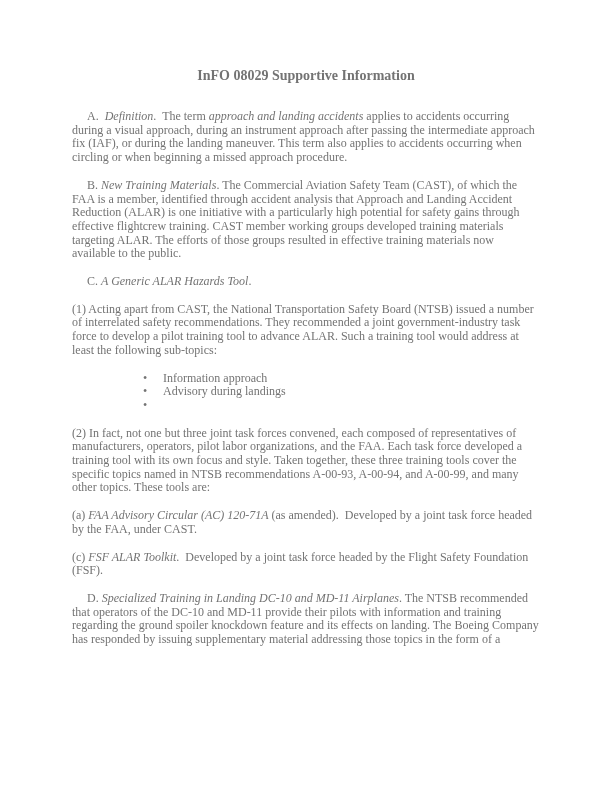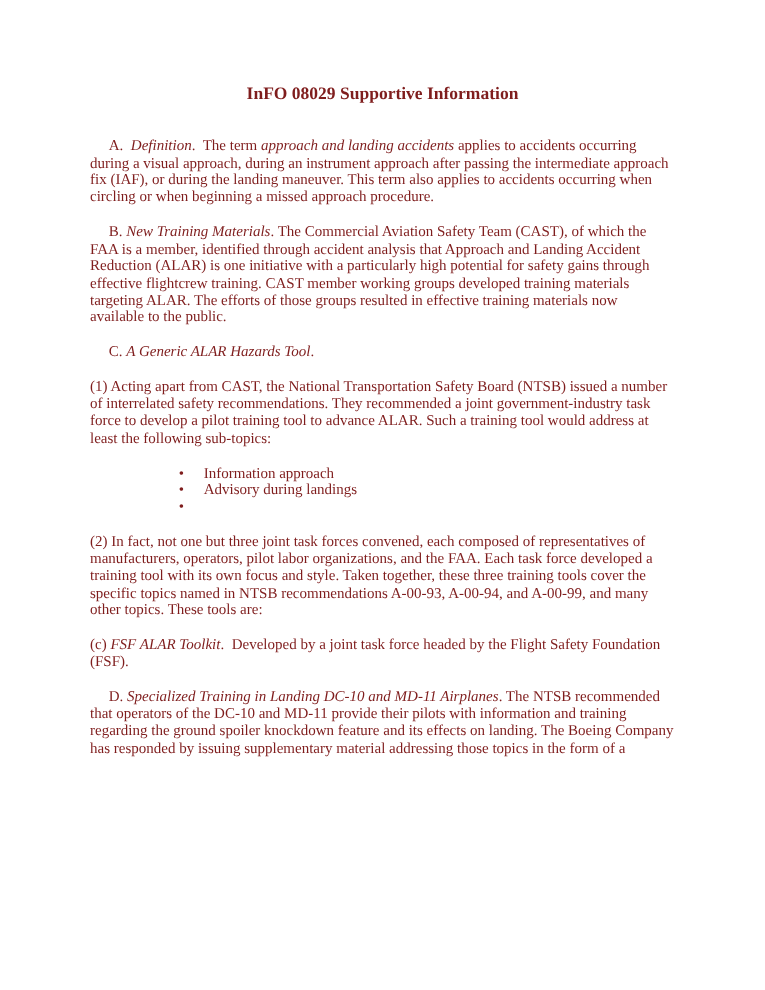--- a/index.html
+++ b/index.html
@@ -11,21 +11,21 @@
     position: relative;
     width: 612px;
     height: 792px;
     margin: 0 auto;
     background: #ffffff;
     box-sizing: border-box;
     padding: 68px 72px 0 72px;
     font-family: "Liberation Serif", "DejaVu Serif", serif;
     font-size: 12px;
     line-height: 13.7px;
-    color: #7f1d1d;
+    color: #737373;
     overflow: hidden;
   }
   .doc-title {
     font-size: 14px;
     line-height: 16px;
     font-weight: bold;
     text-align: center;
     margin: 0 0 26px 0;
     white-space: pre-wrap;
   }
@@ -82,19 +82,20 @@
       <span class="bullet-dot">•</span>
       <span class="bullet-text">Advisory during landings</span>
     </li>
     <li class="bullet-item">
       <span class="bullet-dot">•</span>
     </li>
   </ul>
 
   <p class="para level-1"><span>(2) In fact, not one but three joint task forces convened, each composed of representatives of manufacturers, operators, pilot labor organizations, and the FAA. Each task force developed a training tool with its own focus and style. Taken together, these three training tools cover the specific topics named in NTSB recommendations A-00-93, A-00-94, and A-00-99, and many other topics. These tools are:</span></p>
 
+  <p class="para level-2"><span>(a) </span><span class="it">FAA Advisory Circular (AC) 120-71A</span><span> (as amended).  Developed by a joint task force headed by the FAA, under CAST.</span></p>
 
 
   <p class="para level-2"><span>(c) </span><span class="it">FSF ALAR Toolkit</span><span>.  Developed by a joint task force headed by the Flight Safety Foundation (FSF).</span></p>
 
   <p class="para indent-first"><span>D. </span><span class="it">Specialized Training in Landing DC-10 and MD-11 Airplanes</span><span>. The NTSB recommended that operators of the DC-10 and MD-11 provide their pilots with information and training regarding the ground spoiler knockdown feature and its effects on landing. The Boeing Company has responded by issuing supplementary material addressing those topics in the form of a</span></p>
 
 </div>
 
 </body></html>

